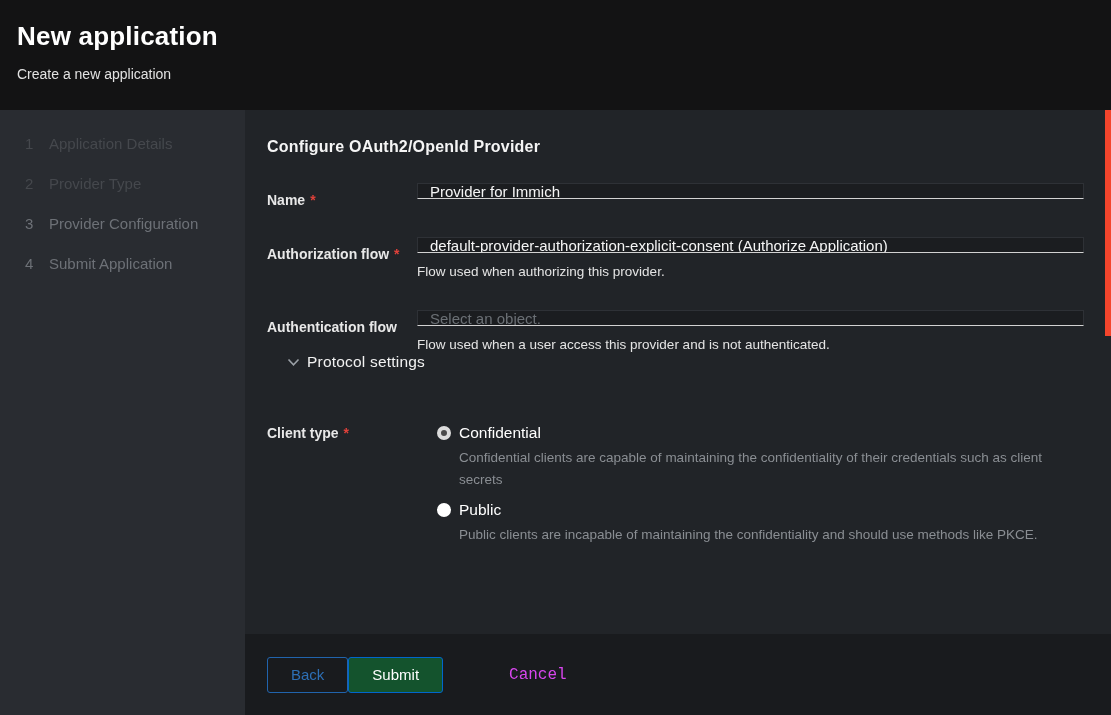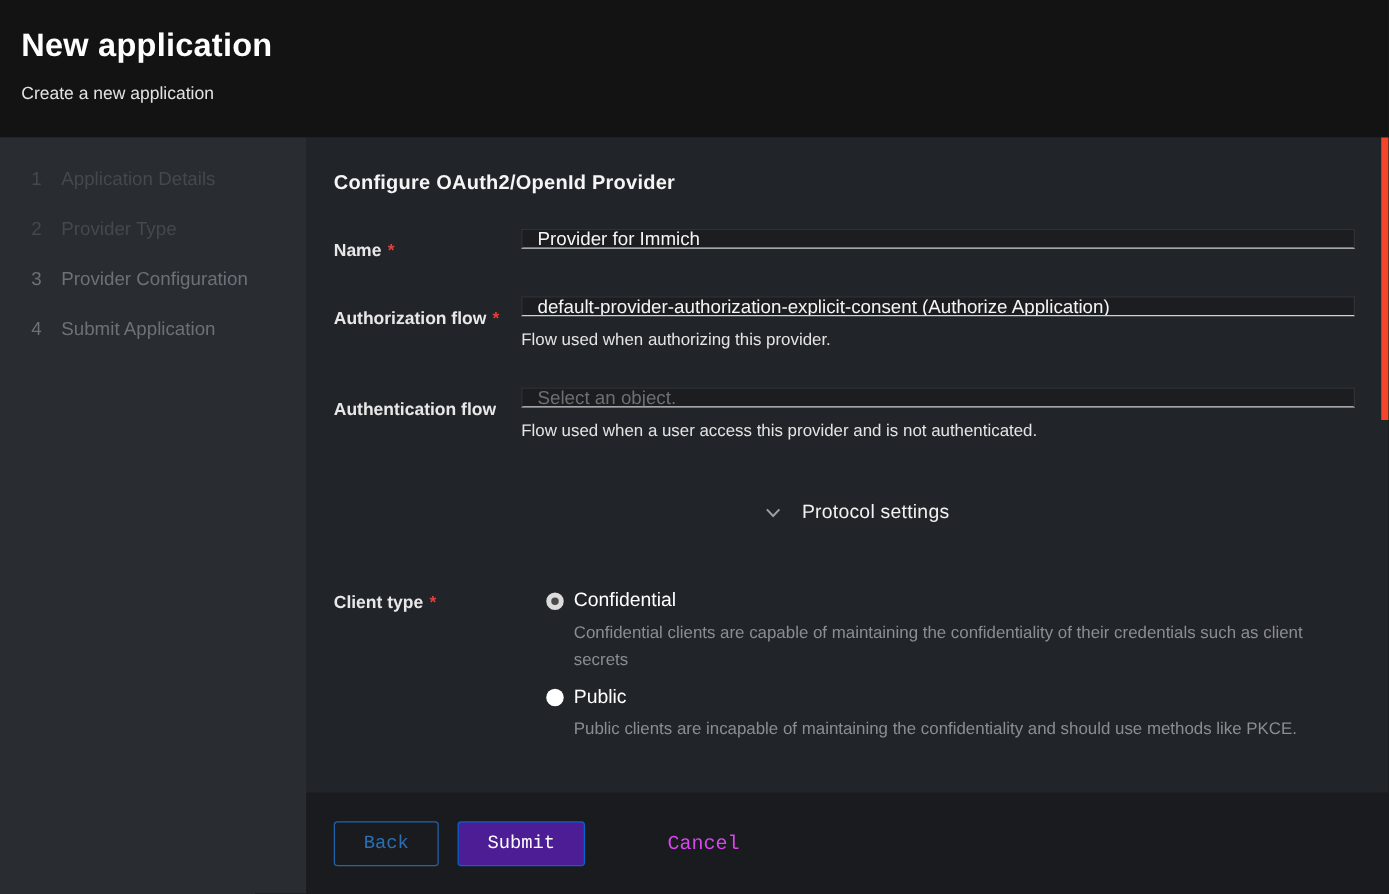--- a/index.html
+++ b/index.html
@@ -71,24 +71,23 @@
   }
   .text-input::placeholder { color: #6b7075; opacity: 1; }
   .help-text { margin-top: 10px; font-size: 13.5px; color: #e4e4e4; line-height: 17px; }
 
   
   .row-auth  { margin-top: 30px; }
   .row-authz { margin-top: 29px; }
 
   
   .group-header {
-    margin-top: 48px; margin-left: 20px;
-    display: flex; align-items: center; gap: 17px;
+    margin-left: 20px;
+    display: flex; align-items: center; gap: 7px;
     cursor: pointer;
-    justify-content: center;
   }
   .group-header .chev { display: inline-flex; color: #9aa0a6; }
   .group-header .group-label { font-size: 15.5px; color: #f2f2f2; letter-spacing: .2px; }
 
   
   .row-client-type { margin-top: 52px; gap: 20px; }
   .radio-option { display: flex; align-items: flex-start; }
   .radio-option + .radio-option { margin-top: 9px; }
   .radio-circle {
     width: 14px; height: 14px; border-radius: 50%;
@@ -104,30 +103,29 @@
   }
 
   
   .footer {
     position: absolute; left: 0; right: 0; bottom: 0; height: 81px;
     background: #191b1e;
     display: flex; align-items: center;
     padding-left: 22px;
   }
   .btn {
-    font-family: Liberation Mono, monospace;
+    font-family: Liberation Sans, sans-serif;
     font-size: 15px; border-radius: 3px; cursor: pointer;
     padding: 8px 23px; line-height: 18px;
   }
   .btn-back {
     background: transparent; color: #2d6fb5; border: 1px solid #2164ad;
   }
   .btn-submit {
-    background: #4c1d95; color: #ffffff; border: 1px solid #0066cc;
-    margin-left: 15px;
+    background: #14532d; color: #ffffff; border: 1px solid #0066cc;
   }
   .link-cancel {
     margin-left: 66px; font-size: 16px; color: #d946ef;
     background: none; border: none; cursor: pointer;
     font-family: Liberation Mono, monospace;
   }
 
   
   .scroll-thumb {
     position: absolute; top: 0; right: 0; width: 6px; height: 226px;

